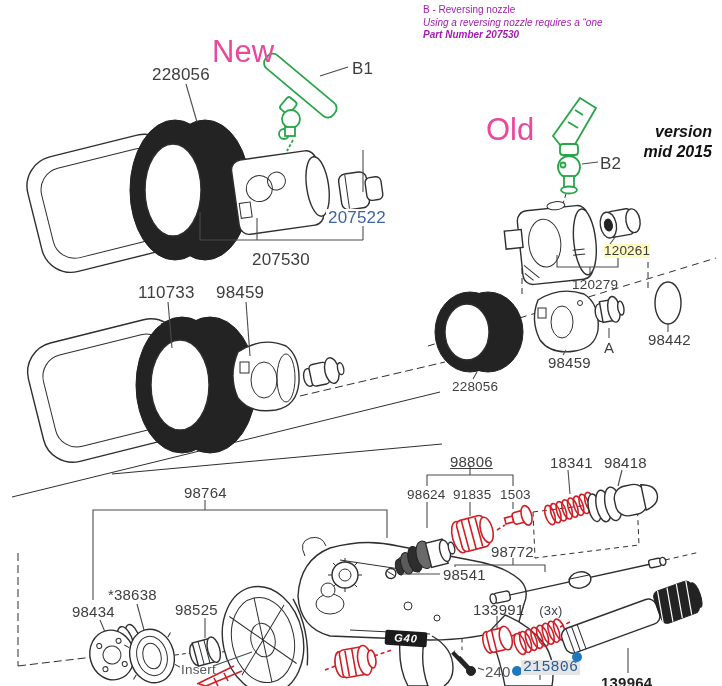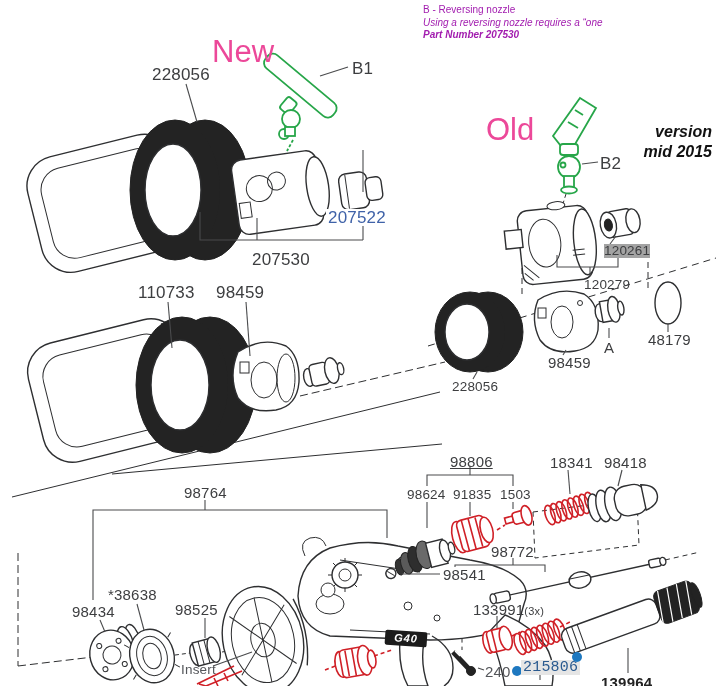--- a/index.html
+++ b/index.html
@@ -17,21 +17,21 @@
   .prev{position:absolute;left:612px;top:122px;width:100px;text-align:right;
         font-style:italic;font-weight:bold;color:#111;font-size:16px;line-height:1.25;}
   .blue{color:var(--blue-label);}
   .navy{color:var(--navy-label);}
   .gray{color:var(--muted);}
   .bold{font-weight:bold;color:#222;}
   .dot{position:absolute;width:10px;height:10px;border-radius:50%;background:var(--dot-blue);}
   .badge{position:absolute;left:385px;top:631px;width:42px;height:15px;background:#1b1b1b;
          transform:rotate(4deg);color:#fff;font-weight:bold;font-style:italic;font-size:11px;
          text-align:center;line-height:15px;border-radius:2px;letter-spacing:1px;}
-  .qty{font-size:11px;}
+  .qty{font-size:13px;padding-left:15px;}
   svg .s{stroke:var(--ink);fill:none;stroke-width:1.4;}
   svg .sf{stroke:var(--ink);fill:#fff;stroke-width:1.4;}
   svg .dk{fill:#232323;stroke:#232323;stroke-width:1;}
   svg .thin{stroke-width:1;}
   svg .ld{stroke:#4a4b4d;fill:none;stroke-width:1.1;}
   svg .grn{stroke:var(--green);fill:#fff;stroke-width:1.8;}
   svg .grn-n{stroke:var(--green);fill:none;stroke-width:1.8;}
   svg .red{stroke:var(--red);fill:#fff;stroke-width:1.6;}
   svg .red-n{stroke:var(--red);fill:none;stroke-width:1.6;}
 </style>
@@ -376,26 +376,26 @@
   <div>mid 2015</div>
 </div>
 
 <span class="lbl big" style="left:152px;top:66px;">228056</span>
 <span class="lbl big" style="left:352px;top:60px;">B1</span>
 <span class="lbl big blue" style="left:326px;top:195px;background:#fff;padding:0 2px;margin-top:14px;">207522</span>
 <span class="lbl big" style="left:252px;top:251px;">207530</span>
 <span class="lbl big" style="left:138px;top:284px;">110733</span>
 <span class="lbl big" style="left:216px;top:284px;">98459</span>
 <span class="lbl big" style="left:600px;top:155px;">B2</span>
-<span class="lbl sm" style="left:604px;top:244px;background:#a3a3a3;">120261</span>
-<span class="lbl sm" style="left:584px;top:278px;">120279</span>
+<span class="lbl sm" style="left:604px;top:244px;background:#fef9c3;">120261</span>
+<span class="lbl sm" style="left:572px;top:278px;">120279</span>
 <span class="lbl sm" style="left:452px;top:380px;">228056</span>
 <span class="lbl" style="left:548px;top:355px;">98459</span>
 <span class="lbl" style="left:604px;top:340px;">A</span>
-<span class="lbl" style="left:648px;top:332px;">48179</span>
+<span class="lbl" style="left:648px;top:332px;">98442</span>
 <span class="lbl" style="left:184px;top:485px;">98764</span>
 <span class="lbl" style="left:450px;top:454px;text-decoration:underline;">98806</span>
 <span class="lbl sm" style="left:407px;top:488px;">98624</span>
 <span class="lbl sm" style="left:453px;top:488px;">91835</span>
 <span class="lbl sm" style="left:500px;top:488px;">1503</span>
 <span class="lbl" style="left:550px;top:455px;">18341</span>
 <span class="lbl" style="left:604px;top:455px;">98418</span>
 <span class="lbl" style="left:491px;top:544px;">98772</span>
 <span class="lbl" style="left:443px;top:567px;background:#fff;">98541</span>
 <span class="lbl" style="left:70px;top:604px;background:#fff;padding:0 2px;">98434</span>

